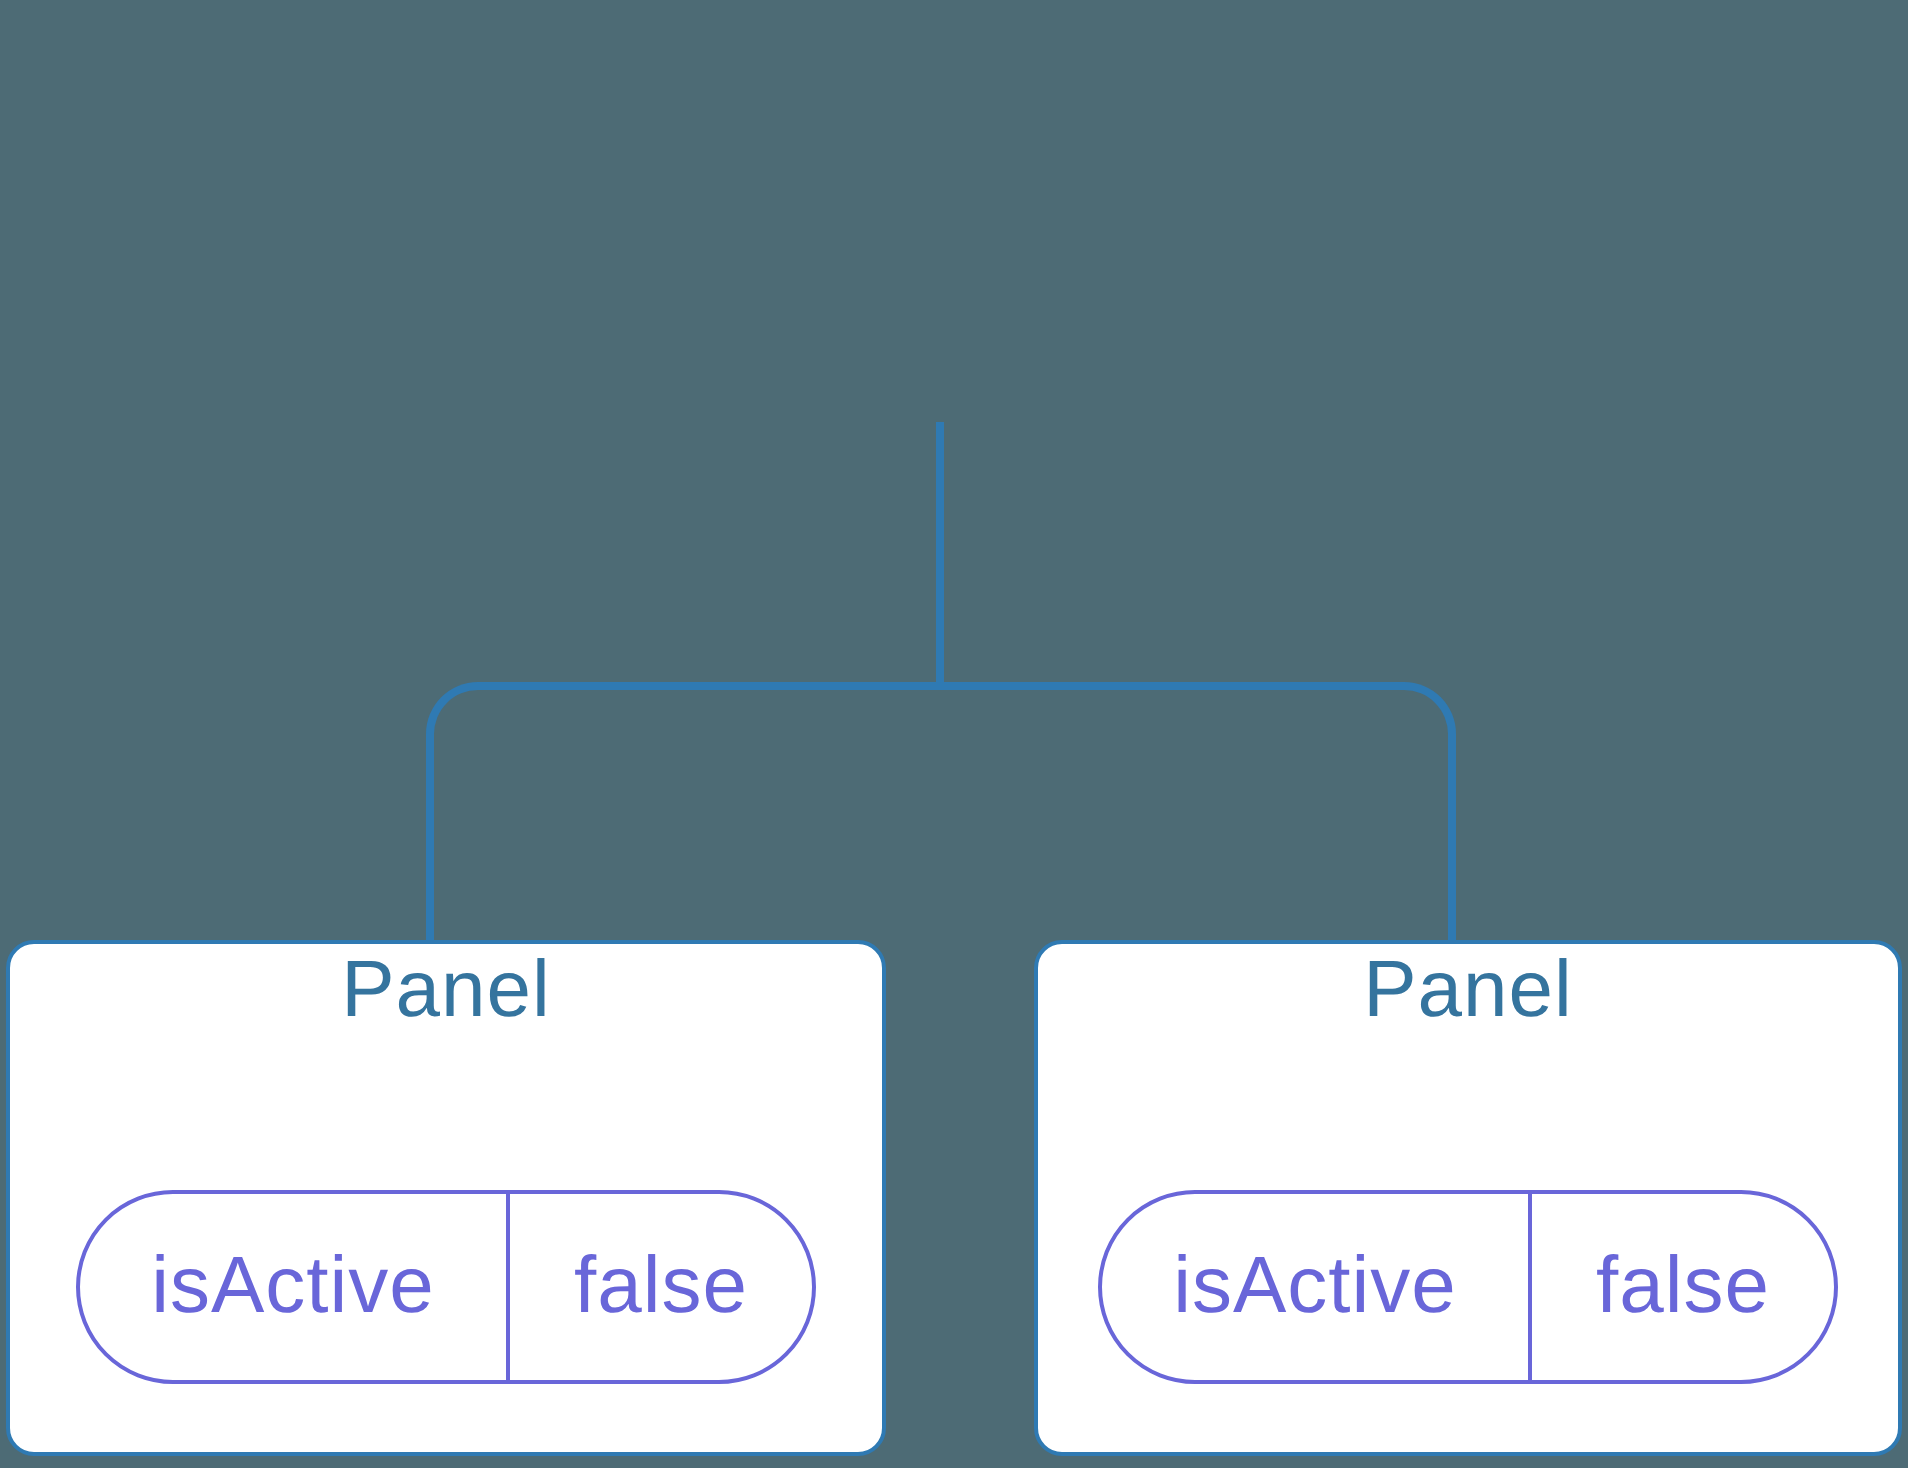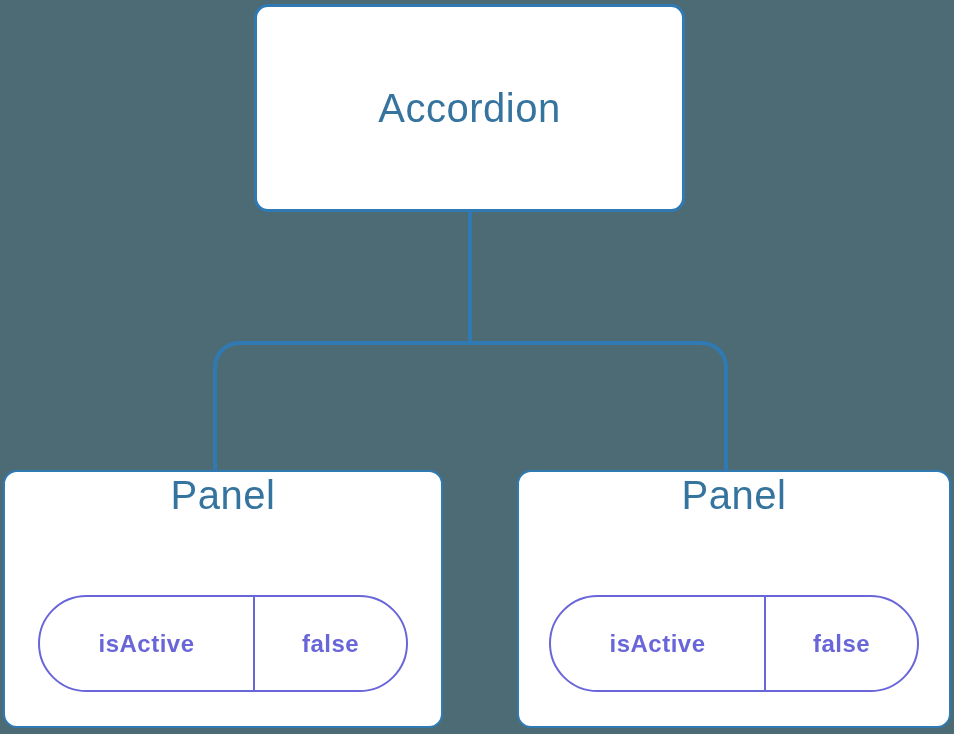--- a/index.html
+++ b/index.html
@@ -82,35 +82,32 @@
     border-radius: 50px;
     display: flex;
     align-items: stretch;
     overflow: hidden;
   }
   .pill-cell {
     display: flex;
     align-items: center;
     justify-content: center;
     color: var(--pill);
-    font-size: 24px;
-    font-weight: 700;
+    font-size: 40px;
+    font-weight: 400;
     letter-spacing: 0.5px;
   }
   .pill-cell.key   { flex: 0 0 58.2%; }
   .pill-cell.value { flex: 1 1 auto; border-left: 2px solid var(--pill); text-align: center; }
 </style>
 </head>
 <body>
 
 <div class="stage">
 
-  <div class="node node-root">
-    <span class="node-label">Accordion</span>
-  </div>
 
   <div class="trunk"></div>
   <div class="bracket"></div>
 
   <div class="node node-panel node-panel-left">
     <div class="panel-title">Panel</div>
     <div class="pill">
       <div class="pill-cell key">isActive</div>
       <div class="pill-cell value">false</div>
     </div>

